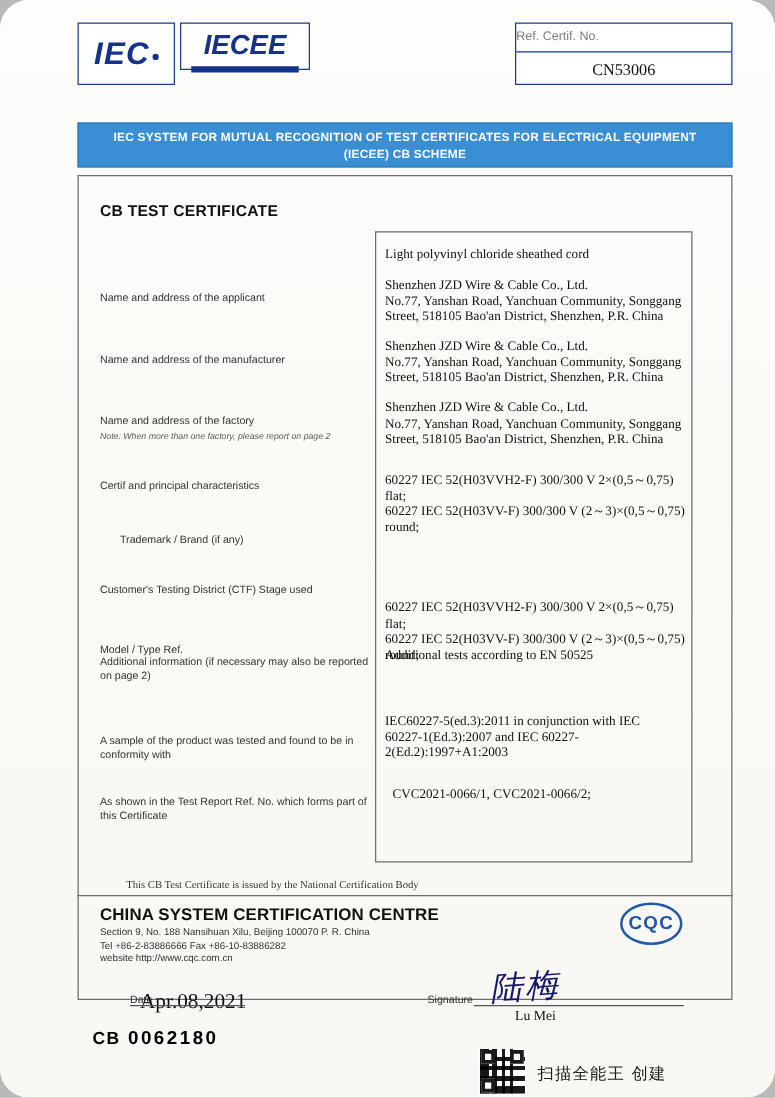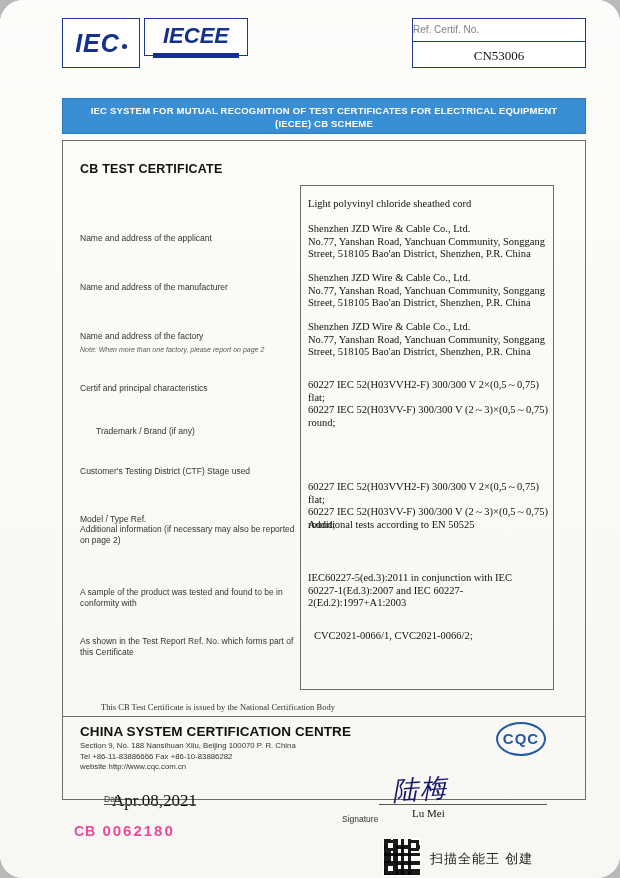--- a/index.html
+++ b/index.html
@@ -288,21 +288,20 @@
     height: 1px;
     background: #555;
   }
   .sig-label {
     position: absolute;
     left: 308px;
     top: 784px;
     font-family: "Liberation Sans", sans-serif;
     font-size: 8.5px;
     color: #333;
-    margin-top: 20px;
   }
   .sig-underline {
     position: absolute;
     left: 345px;
     top: 794px;
     width: 168px;
     height: 1px;
     background: #555;
   }
   .sig-script {
@@ -324,21 +323,21 @@
     font-size: 11px;
     color: #111;
   }
   .cb-number {
     position: absolute;
     left: 40px;
     top: 812px;
     font-family: "Liberation Sans", sans-serif;
     font-size: 15px;
     font-weight: bold;
-    color: #ec4899;
+    color: #000000;
     letter-spacing: 2px;
   }
   .cb-number .cb-prefix {
     font-size: 14px;
     letter-spacing: 1px;
   }
 
   
   .qr {
     position: absolute;
@@ -437,21 +436,21 @@
     <div class="value" style="top:562px; white-space:pre-line;">IEC60227-5(ed.3):2011 in conjunction with IEC
 60227-1(Ed.3):2007 and IEC 60227-2(Ed.2):1997+A1:2003</div>
     <div class="value" style="top:620px; left:280px; white-space:pre-line;">CVC2021-0066/1, CVC2021-0066/2;</div>
 
     <div class="issued-line">This CB Test Certificate is issued by the National Certification Body</div>
     <div class="hr"></div>
 
     <div class="ncb-name">CHINA SYSTEM CERTIFICATION CENTRE</div>
     <div class="ncb-addr">
       <div>Section 9, No. 188 Nansihuan Xilu, Beijing 100070 P. R. China</div>
-      <div>Tel  +86-11-83886666        Fax  +86-10-83886282</div>
+      <div>Tel  +86-2-83886666        Fax  +86-10-83886282</div>
       <div>website  http://www.cqc.com.cn</div>
     </div>
 
     <div class="cqc-mark">
       <div class="cqc-oval">CQC</div>
     </div>
 
     <div class="date-label">Date</div>
     <div class="date-value">Apr.08,2021</div>
     <div class="date-underline"></div>

